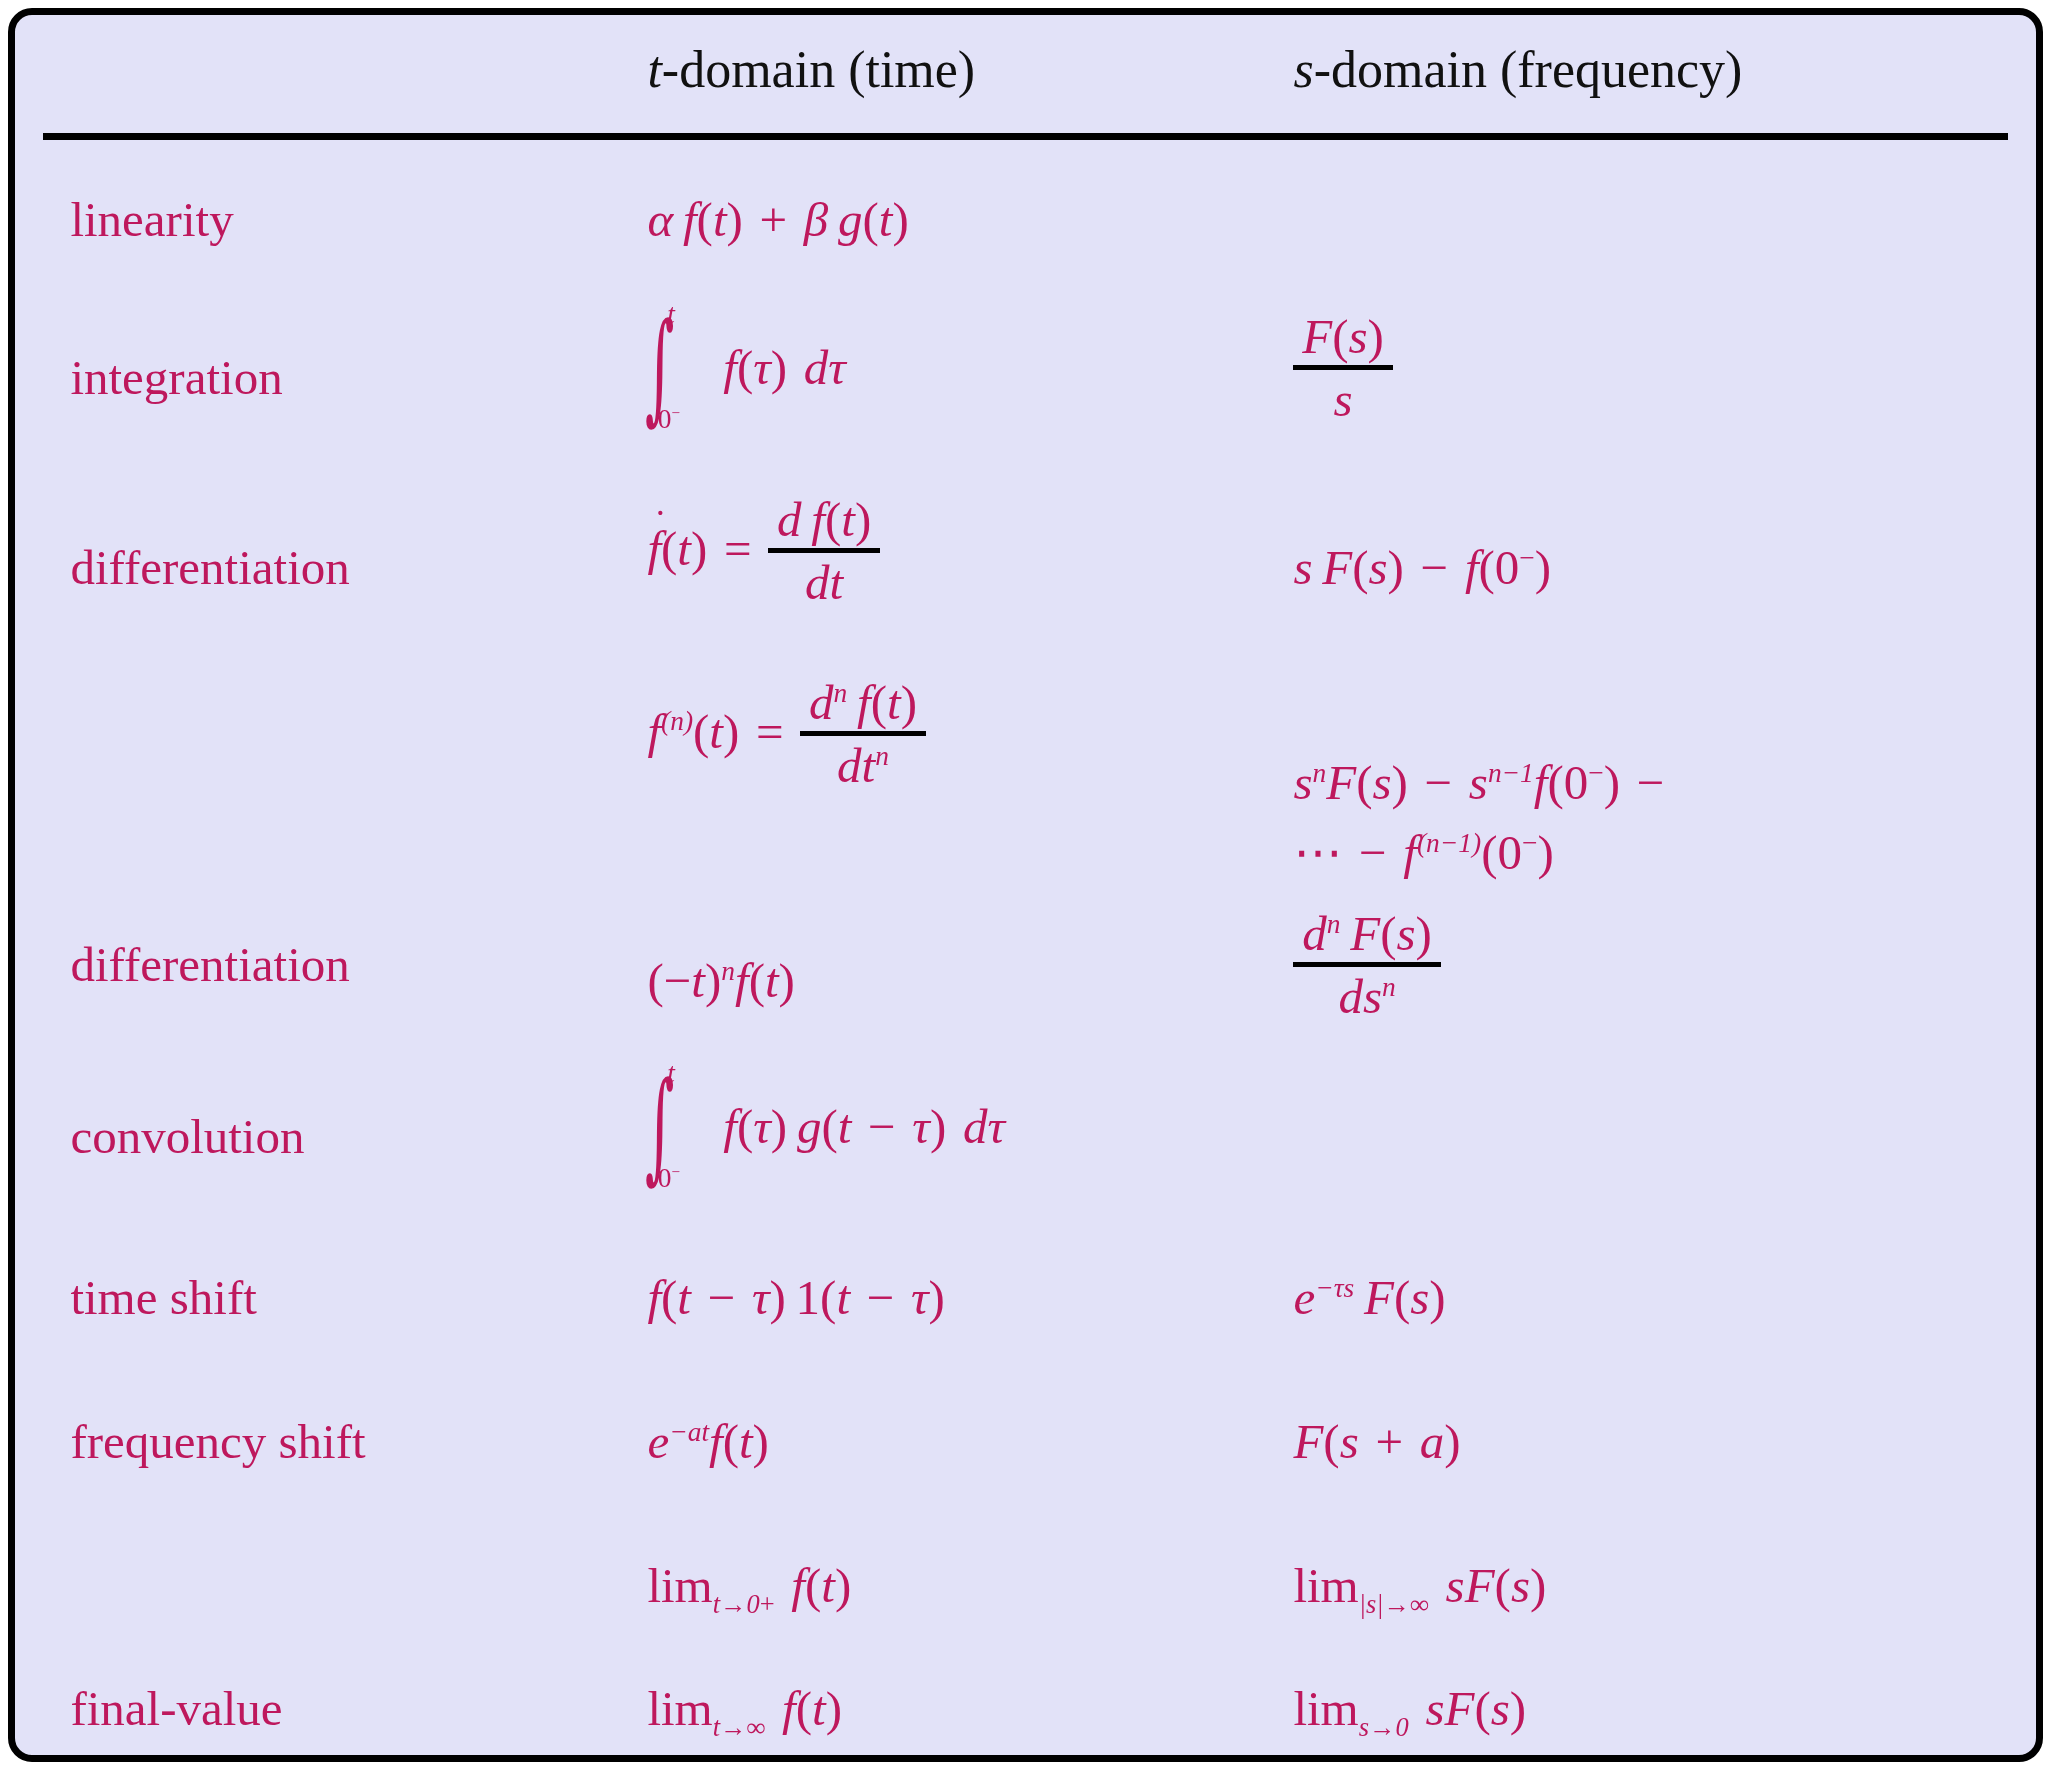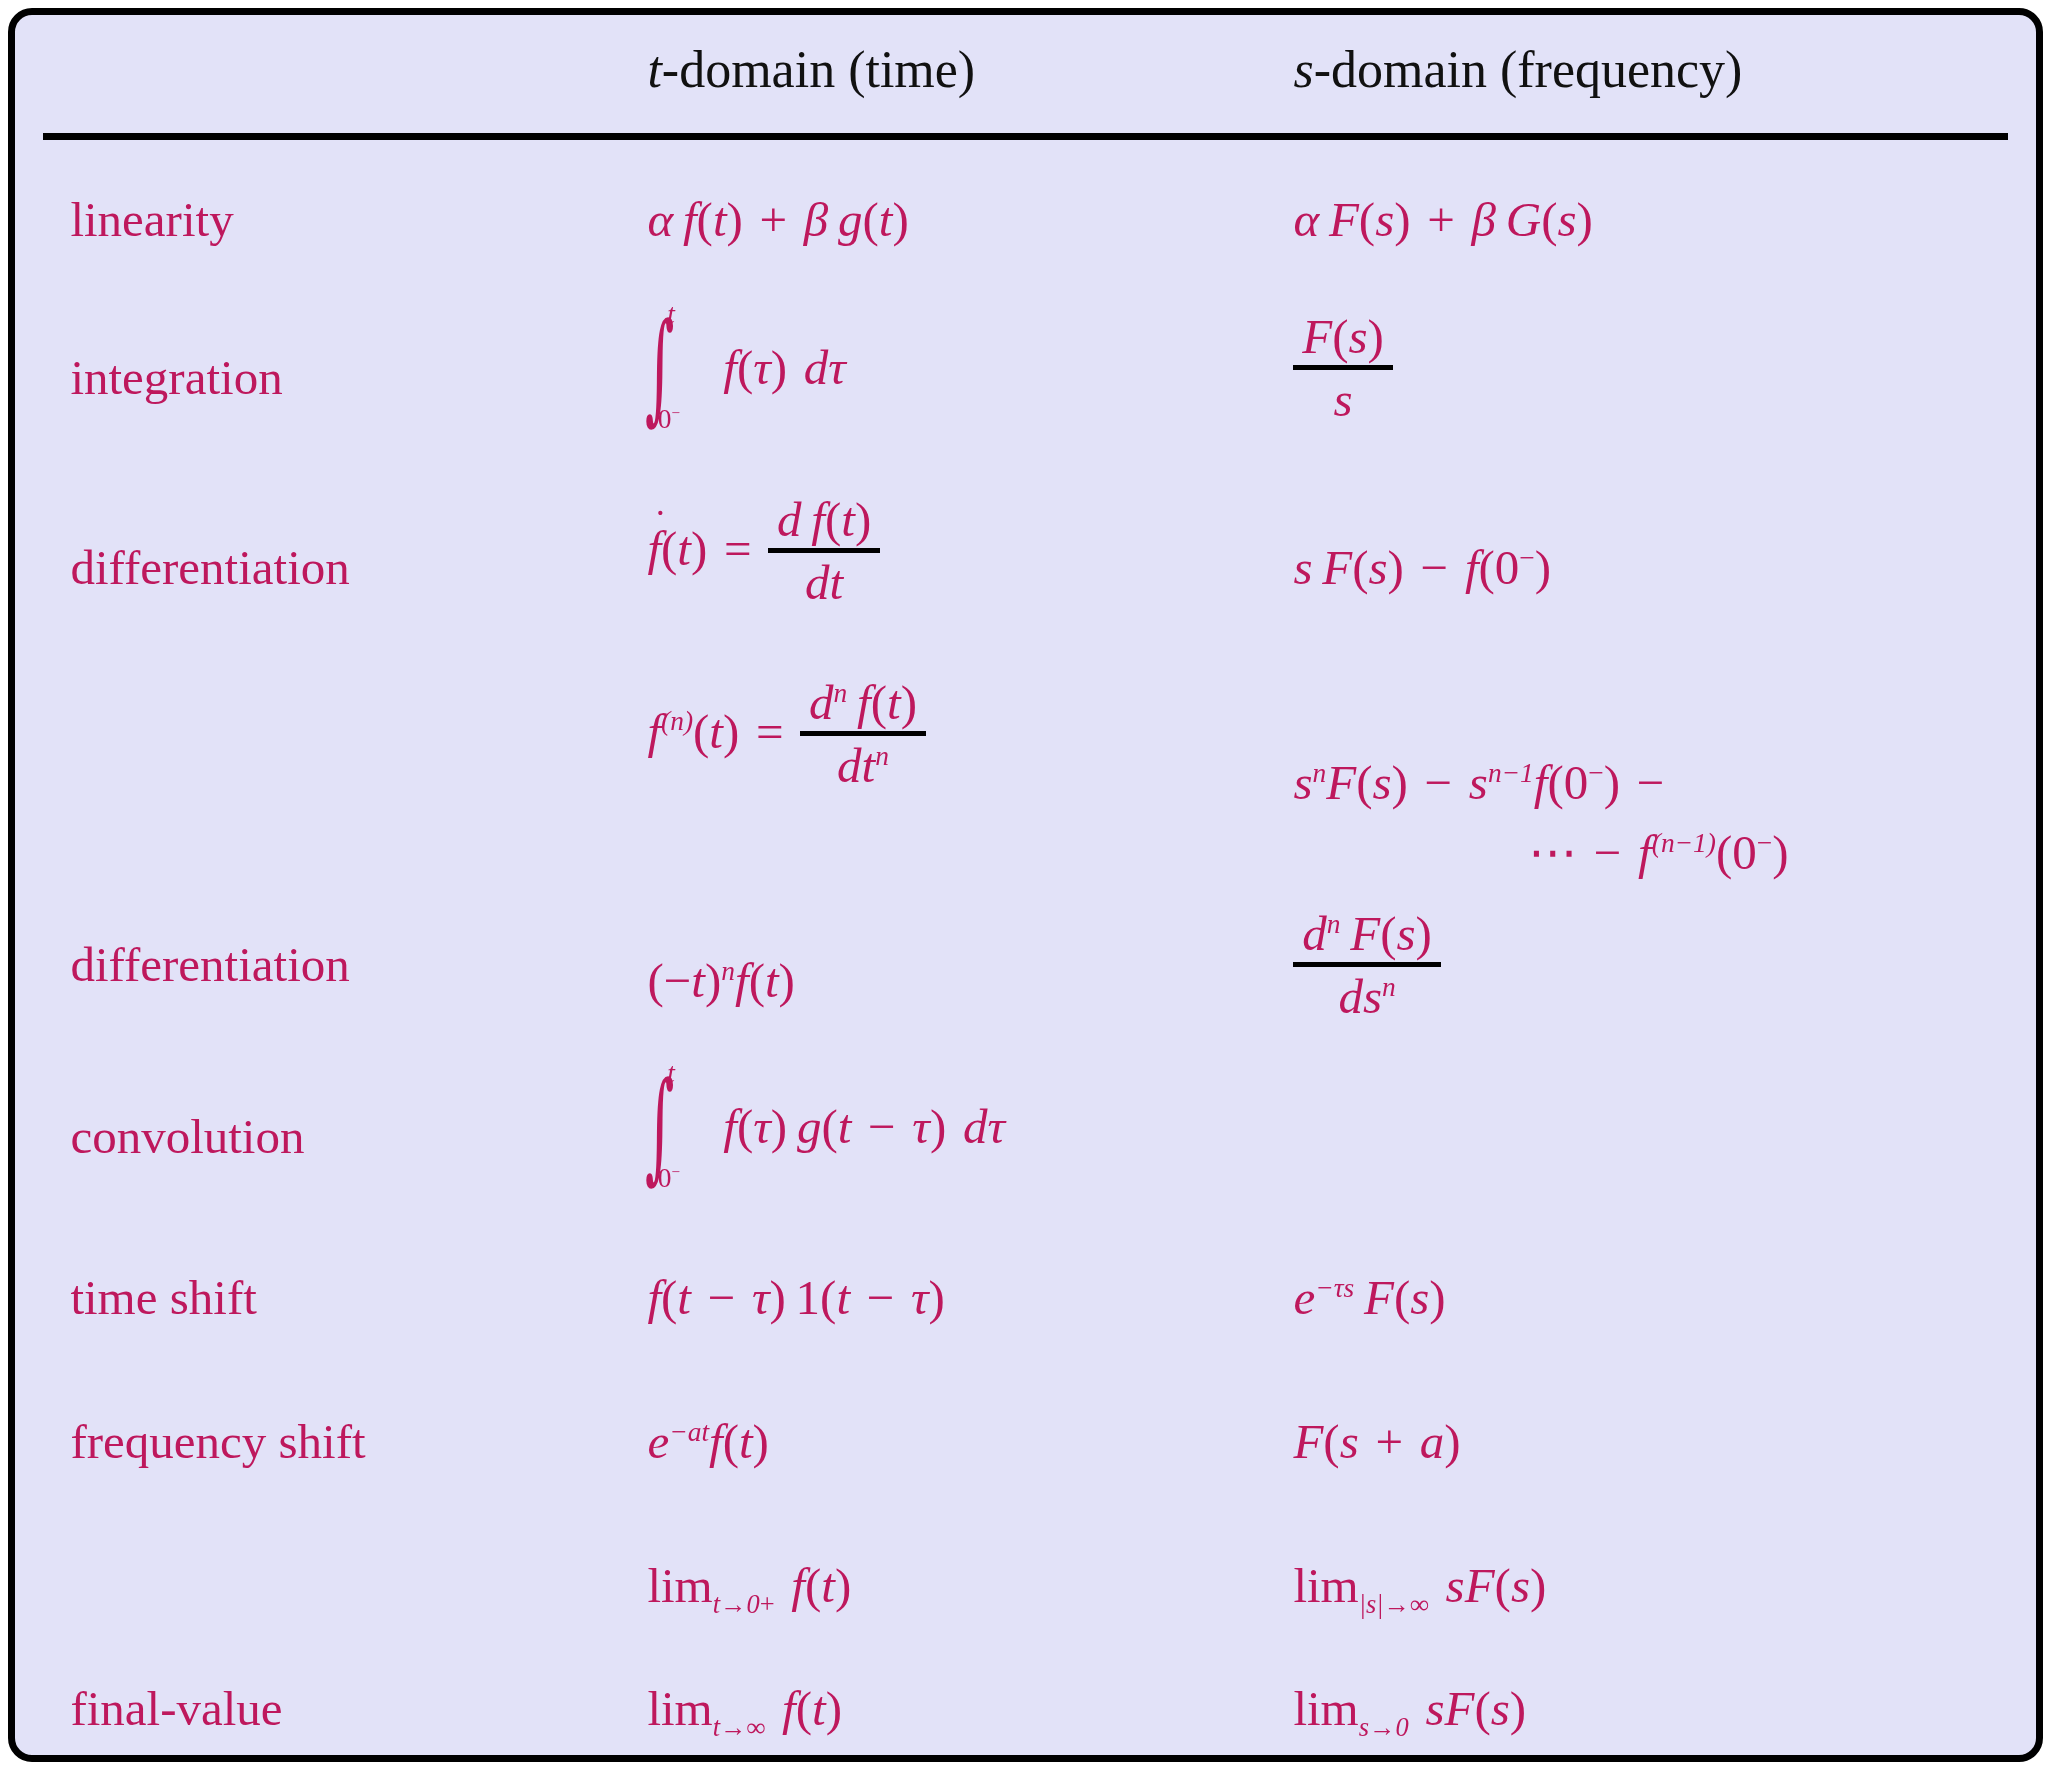--- a/index.html
+++ b/index.html
@@ -132,21 +132,21 @@
     vertical-align: middle;
     padding-left: 0.50em;
     text-align: center;
   }
 
   .lim { font-style: normal; }
   .lim .limsub { font-size: 0.54em; font-style: italic; }
 
   .stack2 { position: relative; }
   .stack2 .ln1 { display: block; margin-top: 40px; }
-  .stack2 .ln2 { display: block; text-align: center; margin-top: 0.38em; }
+  .stack2 .ln2 { display: block; text-align: left; margin-top: 0.38em; }
 </style>
 </head>
 <body>
 
 <div class="panel">
   <div class="table">
 
     <div class="hdr c-name"></div>
 
     <div class="hdr c-time">
@@ -157,23 +157,20 @@
     <div class="hdr c-freq">
       <span class="mi">s</span>
         <span>-domain (frequency)</span>
     </div>
 
     <div class="rule"></div>
 
     <div class="cell label c-name" style="top:179px">linearity</div>
     <div class="cell c-time" style="top:179px">
       <span class="mi">α</span><span class="sp"></span><span class="mi">f</span>(<span class="mi">t</span>)<span class="spw"></span>+<span class="spw"></span><span class="mi">β</span><span class="sp"></span><span class="mi">g</span>(<span class="mi">t</span>)
-    </div>
-    <div class="cell c-freq" style="top:179px">
-      <span class="mi">α</span><span class="sp"></span><span class="mi">F</span>(<span class="mi">s</span>)<span class="spw"></span>+<span class="spw"></span><span class="mi">β</span><span class="sp"></span><span class="mi">G</span>(<span class="mi">s</span>)
     </div>
 
     <div class="cell label c-name" style="top:337px">integration</div>
     <div class="cell c-time" style="top:291px">
       <span class="intg">
         <span class="glyph">∫</span>
         <span class="hi">t</span>
         <span class="lo">0<sup class="up">−</sup></span>
       </span><span class="intbody"><span class="mi">f</span>(<span class="mi">τ</span>)<span class="spw"></span><span class="mi">d</span><span class="mi">τ</span></span>
     </div>

